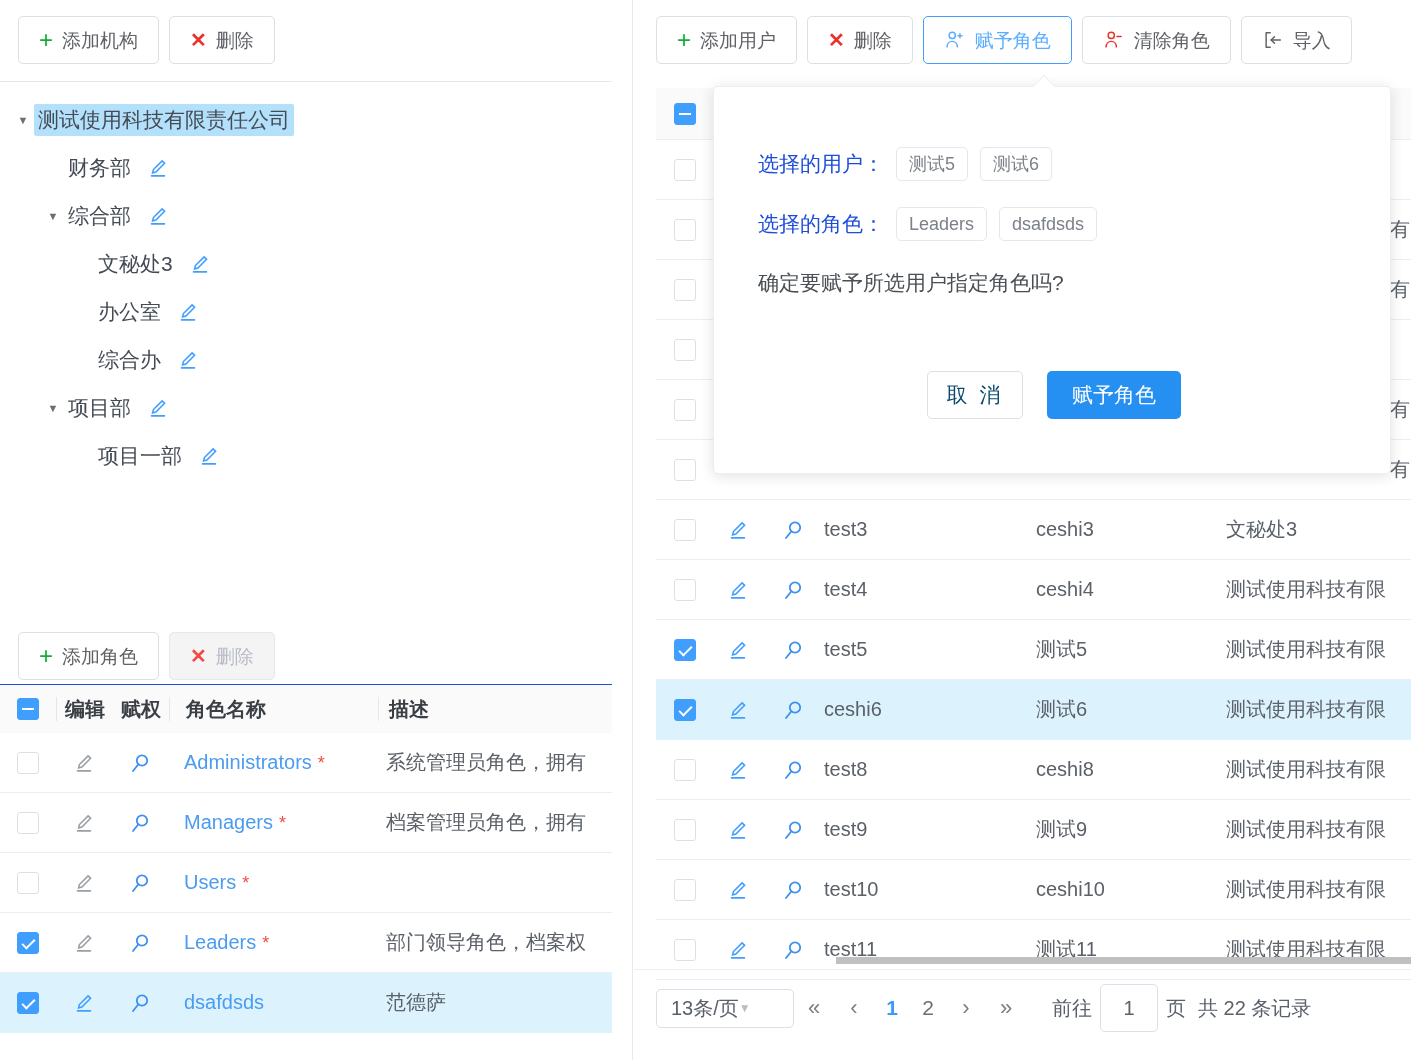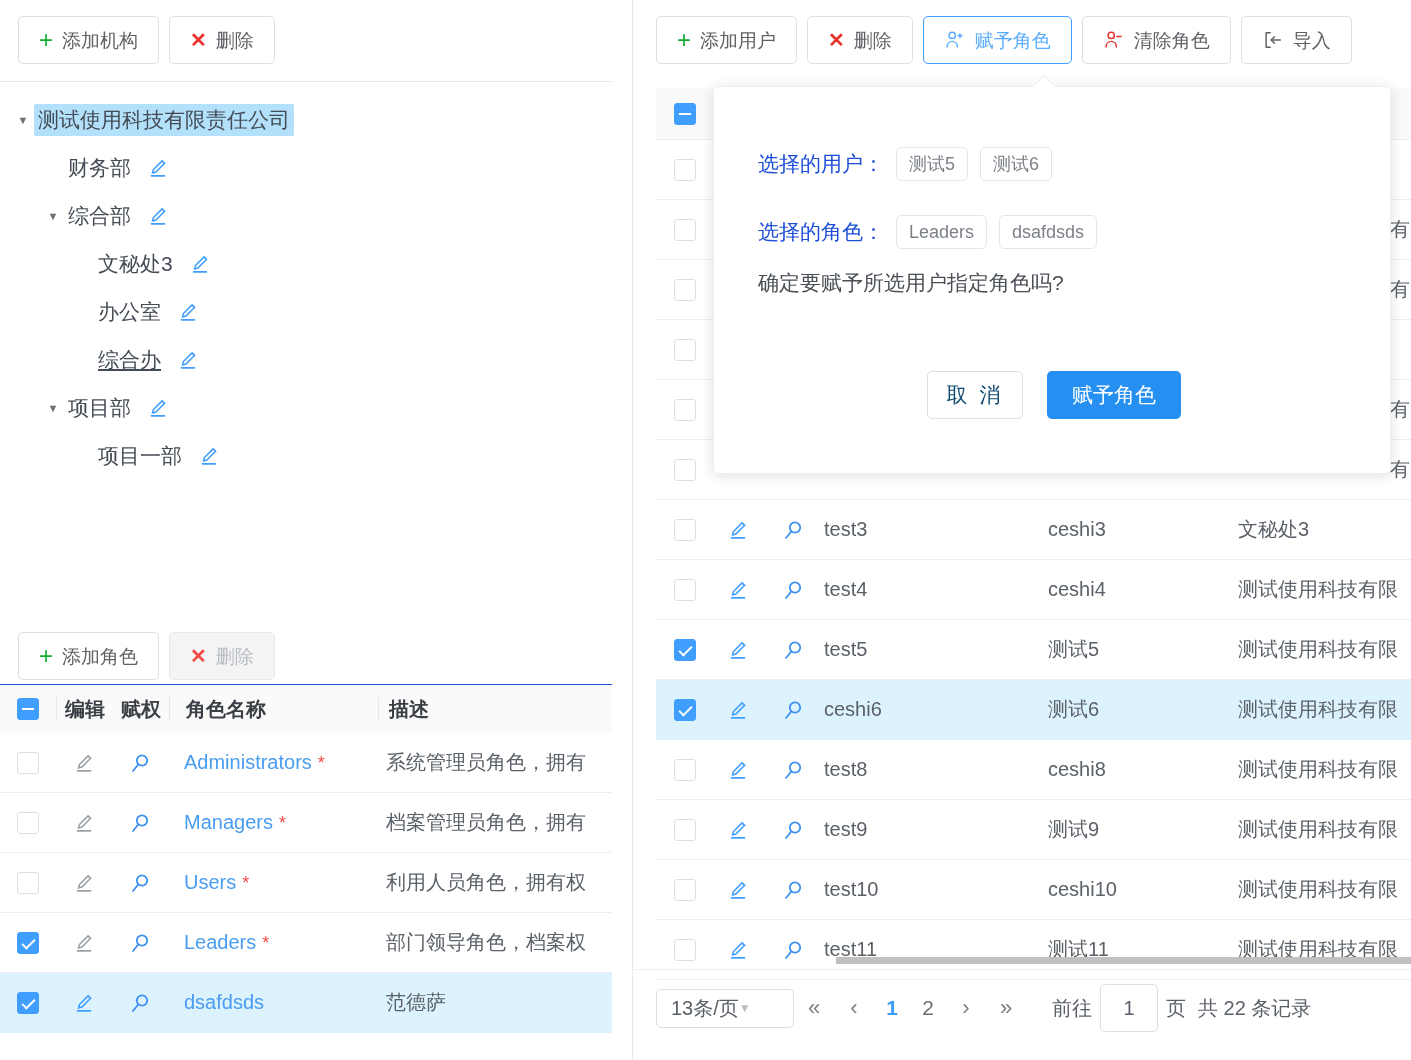--- a/index.html
+++ b/index.html
@@ -107,21 +107,21 @@
   }
   .ut-row {
     display:flex; align-items:center; height: 60px;
     border-bottom: 1px solid #ebeef5; font-size: 20px; color:#5b6168;
   }
   .ut-row.sel { background: #dcf2fd; border-bottom-color:#dcf2fd; }
   .u-chk  { width: 58px; display:flex; align-items:center; justify-content:center;}
   .u-edit { width: 48px; display:flex; align-items:center; justify-content:center;}
   .u-auth { width: 62px; display:flex; align-items:center; justify-content:center;}
   .u-acct { width: 212px; }
-  .u-name { width: 190px; margin-left: 12px; }
+  .u-name { width: 190px; }
   .u-org  { flex:1; white-space:nowrap; overflow:hidden; }
 
   
   .hscroll { position:absolute; left:22px; top:957px; width:760px; height:8px; }
   .hscroll .thumb { position:absolute; left:180px; top:0; width:580px; height:7px; background:#c0c0c0; border-radius:0; }
   .tbl-bottom-line { position:absolute; left:0px; top:969px; width:790px; height:1px; background:#ebeef5;}
 
   
   .pager {
     position:absolute; left:22px; top:983px; height:50px;
@@ -243,21 +243,21 @@
         <div class="tree-node" style="padding-left: 60px;">
           <span class="caret empty">▼</span>
           <span class="node-label">办公室</span>
           <span class="pencil-ic">
             <svg width="22" height="22" viewBox="0 0 24 24" fill="none" stroke="#409eff" stroke-width="1.7" stroke-linecap="round">
               <path d="M16.5 4.2 7 13.7l-.9 3.6 3.6-.9 9.5-9.5z"></path>
               <path d="M5 20.5h14" stroke-width="1.9"></path>
             </svg>
           </span>
         </div>
-        <div class="tree-node" style="padding-left: 60px; text-decoration: underline;">
+        <div class="tree-node" style="padding-left: 60px;">
           <span class="caret empty">▼</span>
           <span class="node-label">综合办</span>
           <span class="pencil-ic">
             <svg width="22" height="22" viewBox="0 0 24 24" fill="none" stroke="#409eff" stroke-width="1.7" stroke-linecap="round">
               <path d="M16.5 4.2 7 13.7l-.9 3.6 3.6-.9 9.5-9.5z"></path>
               <path d="M5 20.5h14" stroke-width="1.9"></path>
             </svg>
           </span>
         </div>
         <div class="tree-node" style="padding-left: 30px;">
@@ -356,21 +356,20 @@
                   <path d="M5 20.5h14" stroke-width="1.9"></path>
                 </svg>
               </div>
               <div class="c-auth">
                 <svg width="24" height="24" viewBox="0 0 24 24" fill="none" stroke="#3d8ff0" stroke-width="1.8" stroke-linecap="round">
                   <circle cx="14" cy="9.5" r="5.2"></circle>
                   <path d="M10.2 13.5 5 20"></path>
                 </svg>
               </div>
               <div class="c-name"><span>Users</span><span class="star">*</span></div>
-              <div class="c-desc">利用人员角色，拥有权</div>
             </div>
             <div class="rt-row">
               <div class="c-chk">
                 <span class="cbx checked"></span>
               </div>
               <div class="c-edit">
                 <svg width="22" height="22" viewBox="0 0 24 24" fill="none" stroke="#9aa0a6" stroke-width="1.7" stroke-linecap="round">
                   <path d="M16.5 4.2 7 13.7l-.9 3.6 3.6-.9 9.5-9.5z"></path>
                   <path d="M5 20.5h14" stroke-width="1.9"></path>
                 </svg>
@@ -712,21 +711,21 @@
 
   <div class="pop-arrow"></div>
   <div class="popover">
     <div class="pop-row" style="left:44px; top:60px;">
       <span class="pop-label">选择的用户：</span>
       <span id="pop-users" style="display:flex;">
           <span class="chip">测试5</span>
           <span class="chip">测试6</span>
         </span>
     </div>
-    <div class="pop-row" style="left:44px; top:120px;margin-top:8px;">
+    <div class="pop-row" style="left:44px; top:120px;">
       <span class="pop-label">选择的角色：</span>
       <span id="pop-roles" style="display:flex;">
           <span class="chip">Leaders</span>
           <span class="chip">dsafdsds</span>
         </span>
     </div>
     <div style="position:absolute;left:44px;top:182px;font-size:21px;color:#4a4f56;">确定要赋予所选用户指定角色吗?</div>
     <div style="position:absolute;left:213px;top:284px;display:flex;gap:24px;">
       <button class="btn-cancel">取 消</button>
       <button class="btn-confirm">赋予角色</button>

